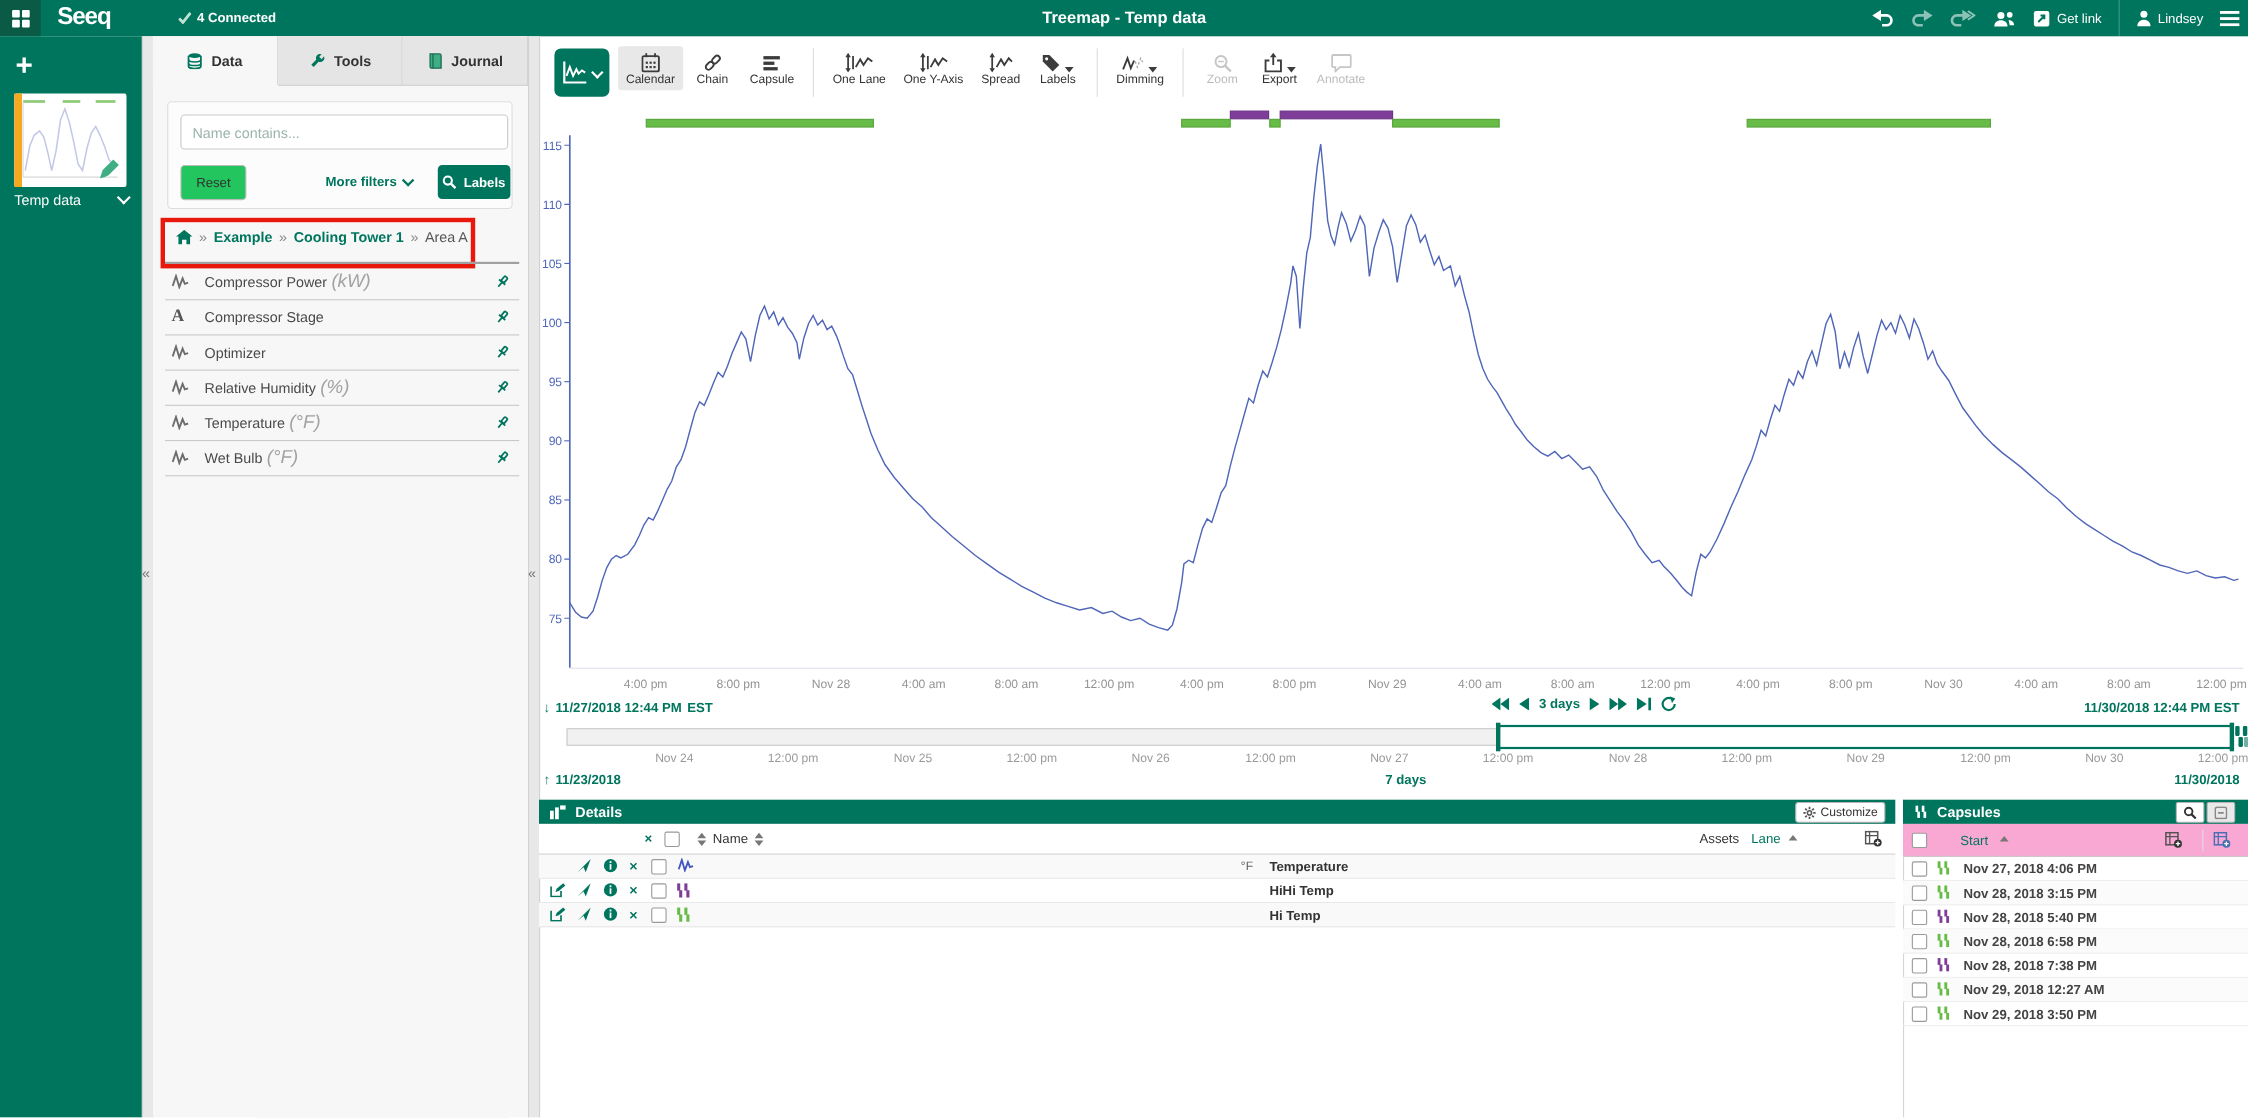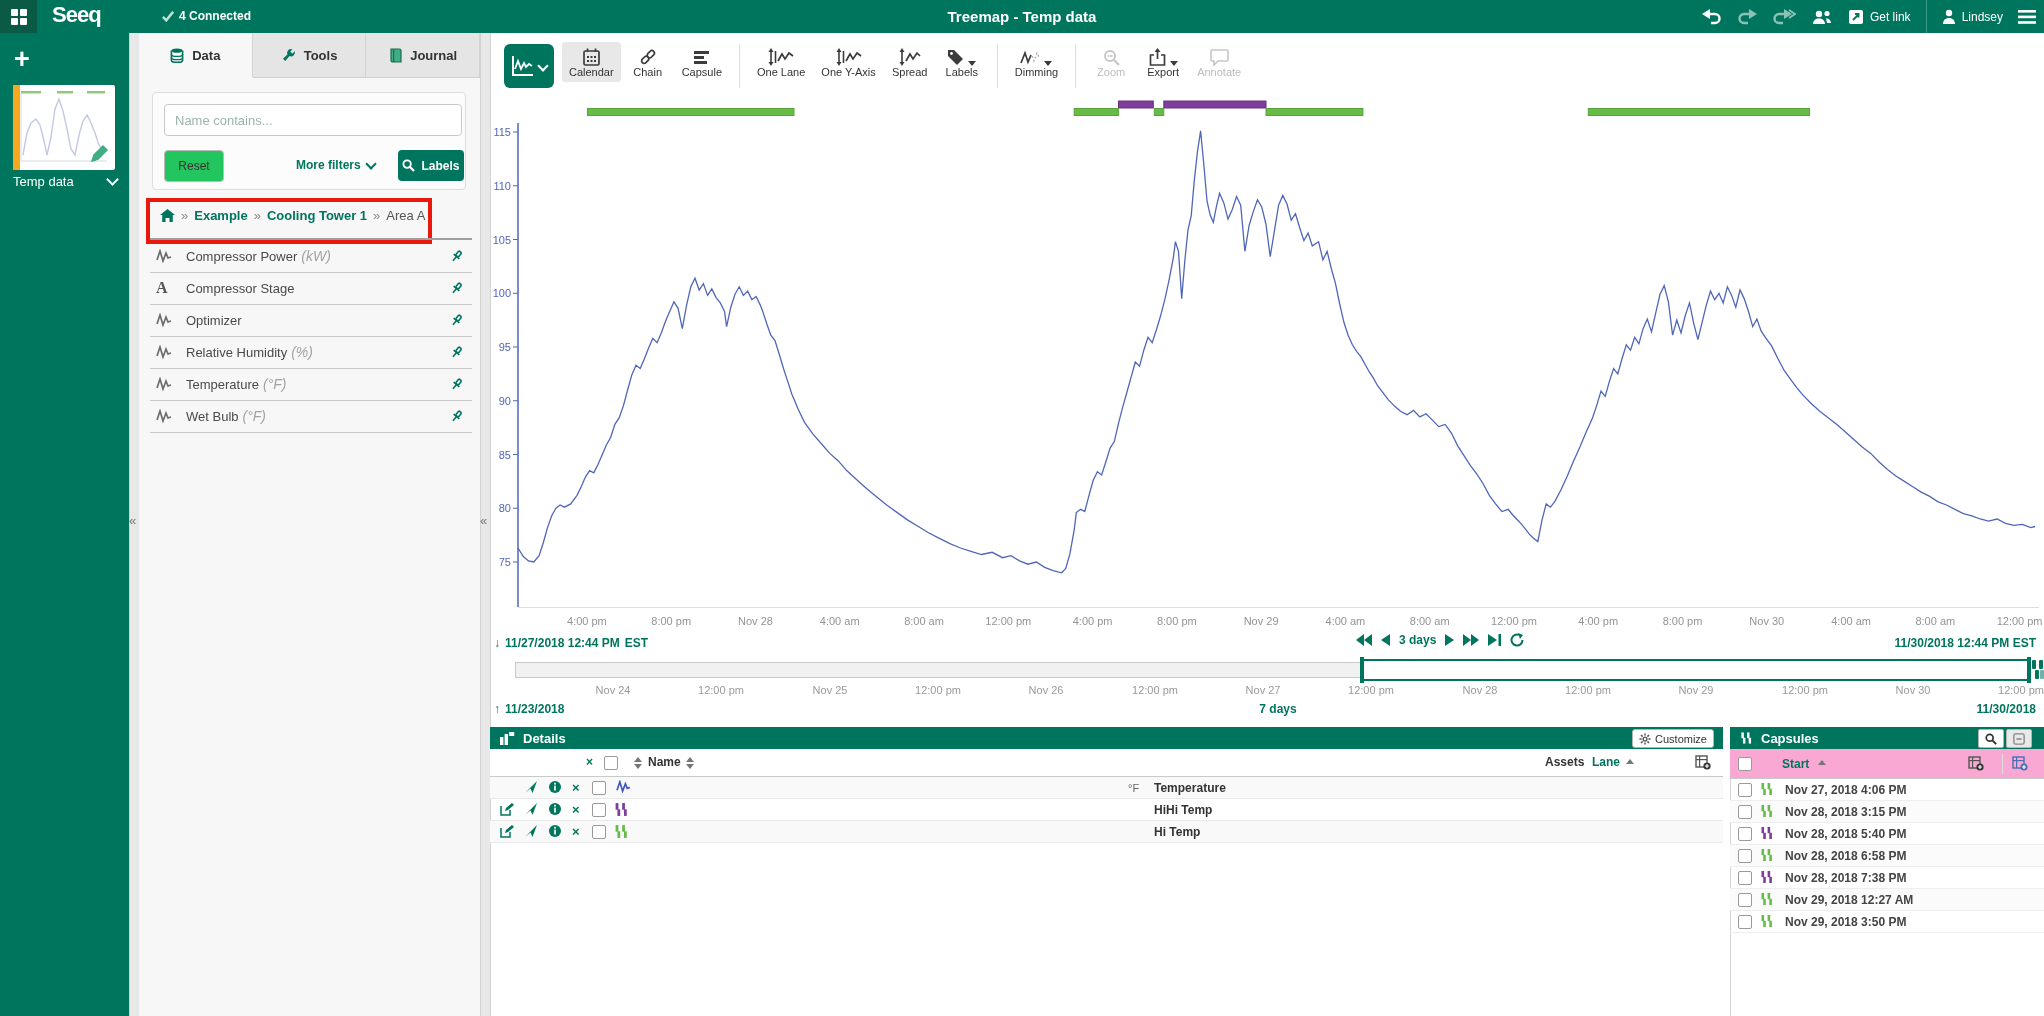--- a/index.html
+++ b/index.html
@@ -49,21 +49,21 @@
   #crumb-box{left:146px;top:198px;width:278px;height:38px;border:4px solid #e9180c}
   #crumb{left:160px;top:208px;display:flex;align-items:center;gap:6px;font-size:13px}
   .crumb-link{color:#00755e;font-weight:bold;cursor:pointer}
   .crumb-sep{color:#8a8a8a}
   .crumb-cur{color:#555}
   #crumb-line{left:150px;top:238px;width:322px;height:2px;background:#a0a0a0}
   .sig-row{left:150px;width:322px;height:32px;border-bottom:1px solid #c9c9c9;display:flex;align-items:center;cursor:pointer}
   .sig-ico{width:22px;margin-left:6px;color:#6c6c6c}
   .sig-letter{font-family:"Liberation Serif",serif;font-weight:bold;font-size:16px;color:#555}
   .sig-name{font-size:13px;color:#4a4a4a;margin-left:8px}
-  .sig-unit{font-size:14px;color:#a2a2a2;font-style:italic;margin-left:4px}
+  .sig-unit{font-size:17px;color:#a2a2a2;font-style:italic;margin-left:4px}
   .sig-pin{margin-left:auto;margin-right:8px;color:#00755e;cursor:pointer}
   
   #trend-btn{left:504px;top:44px;width:50px;height:44px;background:#00755e;border-radius:6px;display:flex;
        align-items:center;justify-content:center;gap:4px;cursor:pointer}
   #trend-btn .chev{width:6px;height:6px}
   #tools{left:562px;top:42px;height:50px;display:flex;align-items:flex-start;gap:2px}
   .tool{display:flex;flex-direction:column;align-items:center;justify-content:flex-start;padding:4px 7px;border-radius:3px;
        font-size:11px;color:#333;cursor:pointer;min-width:36px}
   .tool .ico{height:20px;display:flex;align-items:flex-end;color:#3c3c3c;gap:2px}
   .tool.active{background:#e8e8e8}
@@ -96,21 +96,21 @@
   
   #det-head{left:490px;top:727px;width:1233px;height:22px;background:#00755e;color:#fff;display:flex;align-items:center;gap:8px;padding-left:10px;box-sizing:border-box;font-size:13px;font-weight:bold}
   #customize{position:absolute;right:9px;top:2px;height:17px;background:#fff;border:1px solid #b5b5b5;border-radius:3px;
        color:#333;font-size:11px;font-weight:normal;display:flex;align-items:center;gap:4px;padding:0 6px;cursor:pointer}
   #det-colrow{left:490px;top:749px;width:1233px;height:28px;background:#fff;border-bottom:1px solid #c9c9c9;box-sizing:border-box}
   .det-x{position:absolute;color:#00755e;font-weight:bold;font-size:12px;cursor:pointer}
   .cbx{position:absolute;width:12px;height:12px;border:1px solid #9a9a9a;border-radius:2px;background:#fff;cursor:pointer}
   .sortpair{position:absolute;display:flex;flex-direction:column;gap:2px;cursor:pointer}
   .tri-up{width:0;height:0;border-left:4px solid transparent;border-right:4px solid transparent;border-bottom:5px solid #777}
   .tri-dn{width:0;height:0;border-left:4px solid transparent;border-right:4px solid transparent;border-top:5px solid #777}
-  .colhead{position:absolute;font-size:12px;font-weight:bold;color:#333}
+  .colhead{position:absolute;font-size:12px;font-weight:normal;color:#333}
   .colhead.green{color:#00755e;cursor:pointer}
   .det-row{left:490px;width:1233px;height:22px;border-bottom:1px solid #e8e8e8;box-sizing:border-box}
   .det-row.alt{background:#f9f9f9}
   .rowico{position:absolute;top:3px;color:#00755e;cursor:pointer}
   .det-name{position:absolute;left:664px;top:4px;font-size:12px;color:#333;font-weight:bold}
   .det-unit{position:absolute;left:638px;top:5px;font-size:11px;color:#666}
   .asset-link{position:absolute;left:1545px;top:4px;font-size:12px;color:#00755e;text-decoration:underline;cursor:pointer}
   
   #cap-panel{left:1730px;top:727px;width:314px;height:289px;background:#fff;border-left:1px solid #d5d5d5}
   #cap-head{left:1730px;top:727px;width:314px;height:22px;background:#00755e;color:#fff;display:flex;align-items:center;gap:8px;padding-left:10px;box-sizing:border-box;font-size:13px;font-weight:bold}

